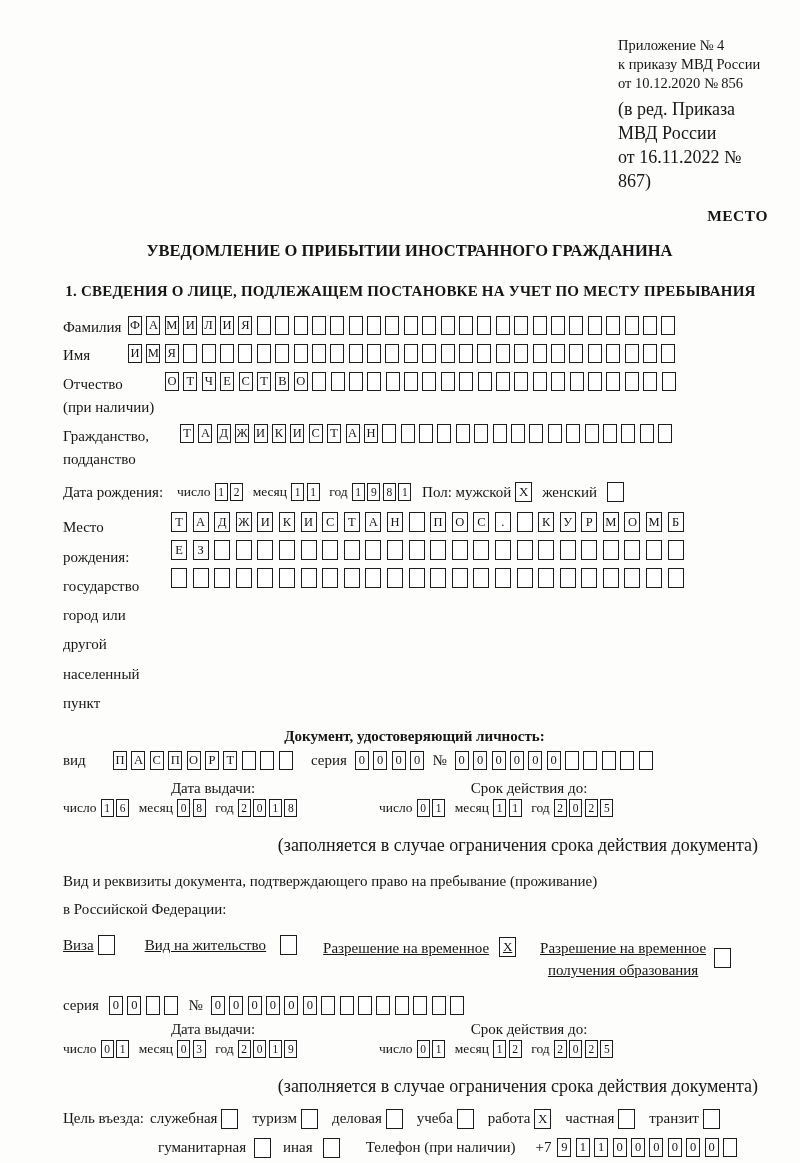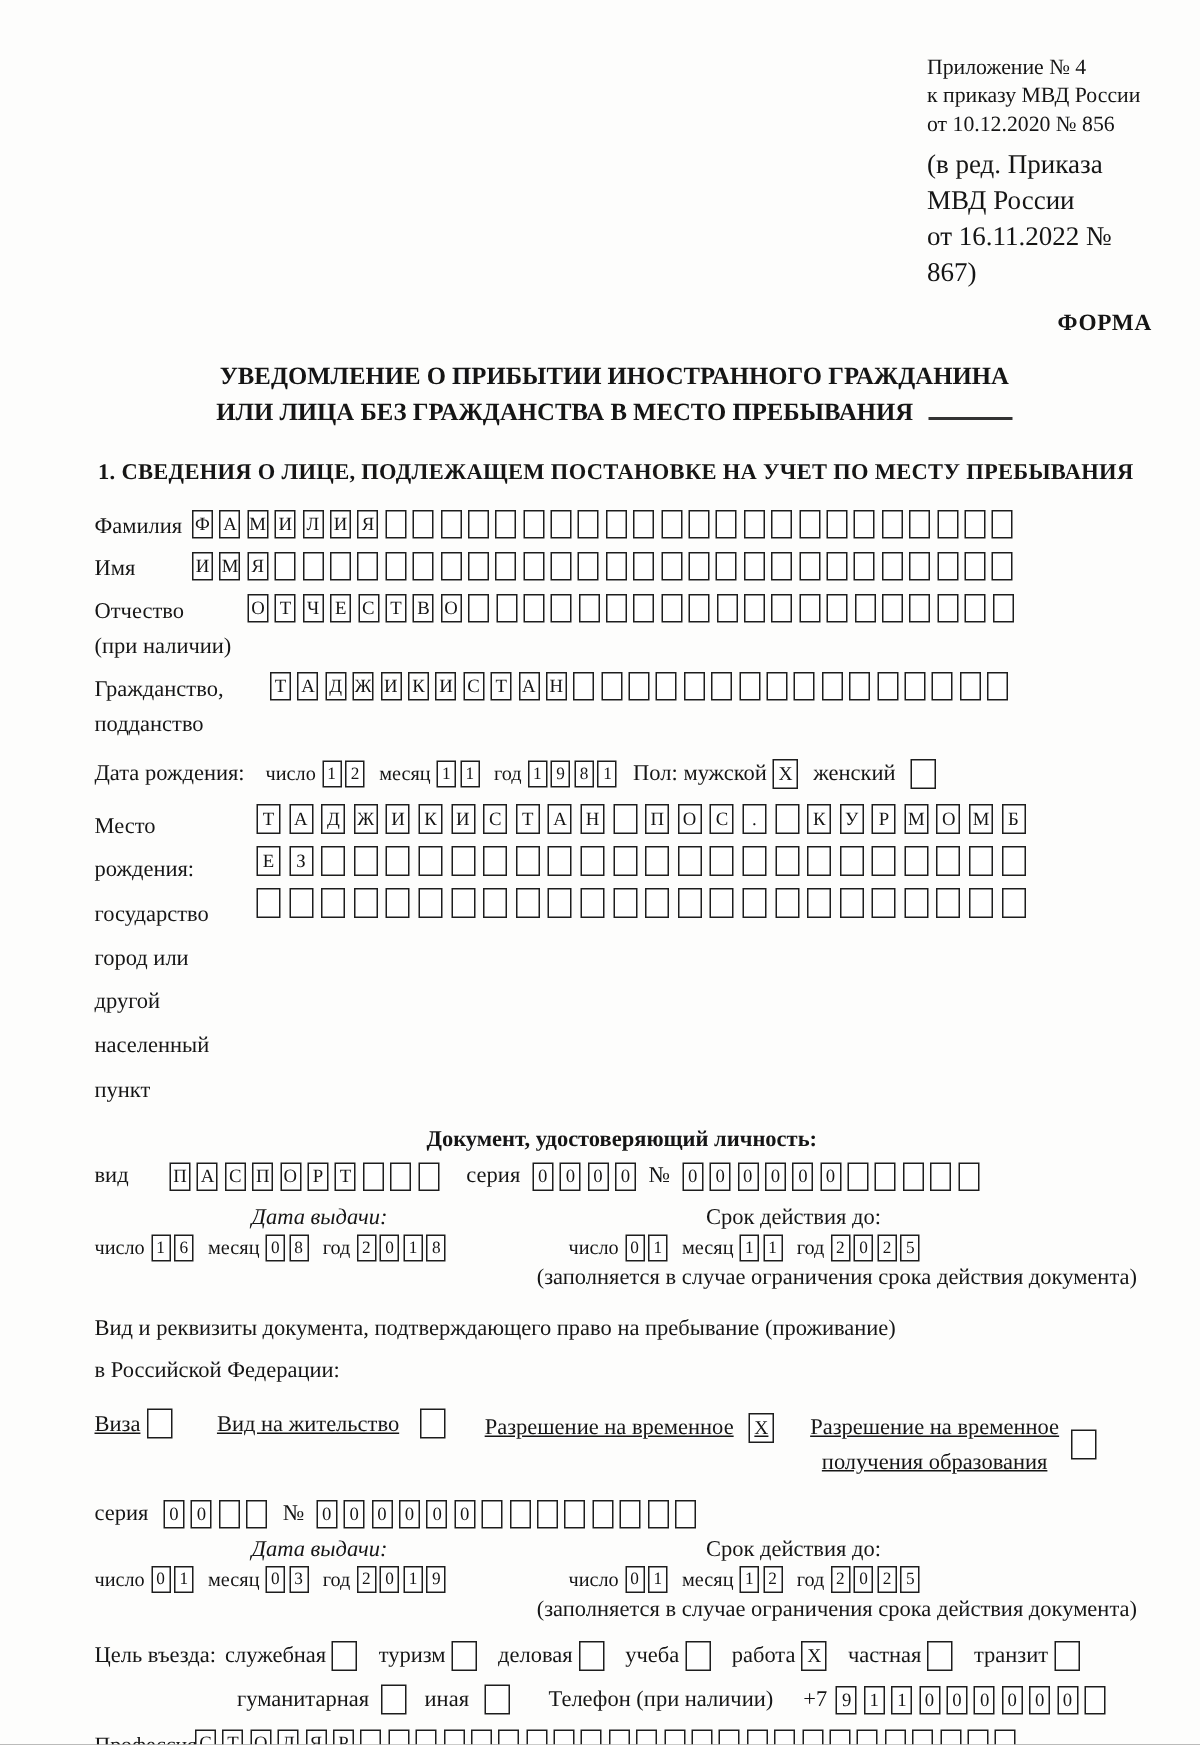--- a/index.html
+++ b/index.html
@@ -38,26 +38,26 @@
     flex:none; display:inline-flex; align-items:center; justify-content:center;
     width:17px; height:20px; border:1.6px solid #1d1d1d; margin:0 4px;
     font-size:13px; background:#fff;
   }
   
   .dg { display:flex; align-items:center; flex:none; }
   .dg-word { font-size:13.5px; margin:0 4px 0 7px; }
   .dg-word:first-child { margin-left:0; }
   .dg .cell { width:13px; height:18px; margin-right:2.6px; font-size:11.5px; }
   .dates-head { display:flex; margin-top:10px; }
-  .dates-head .dh-left  { width:300px; text-align:center;font-style:italic; }
+  .dates-head .dh-left  { width:300px; text-align:center; }
   .dates-head .dh-right { width:300px; margin-left:16px; text-align:center; }
   .dates-row { display:flex; margin-top:2px; }
   .dates-row .dcol-left { width:268px; flex:none; }
   .dates-row .dcol-right { margin-left:48px; flex:none; }
-  .note { font-size:15px; text-align:right; padding-right:18px; margin-top:3px; }
+  .note { font-size:18px; text-align:right; padding-right:18px; margin-top:18px; }
   
   .options-row { display:flex; align-items:flex-start; margin-top:10px; }
   .opt { display:flex; align-items:center; margin-right:12px;text-decoration:underline; }
   .opt .optlbl { padding-top:3px; }
   .opt .optlbl.center { text-align:center; line-height:1.5; }
   .opt .checkbox { margin-top:1px; }
   
   .purpose-row { display:flex; align-items:center; margin-top:12px; flex-wrap:nowrap; }
   .purpose-row .plbl { margin-left:10px; }
   .purpose-row .plbl.first { margin-left:6px; }
@@ -77,25 +77,24 @@
 <div class="page">
 
   <div class="annex">
     <div>Приложение № 4</div>
     <div>к приказу МВД России</div>
     <div>от 10.12.2020 № 856</div>
     <div class="ed gap">(в ред. Приказа МВД России</div>
     <div class="ed">от 16.11.2022 № 867)</div>
   </div>
 
-  <div class="forma">ФОРМА</div>
+  <div class="forma">МЕСТО</div>
 
   <div class="title">
     <div>УВЕДОМЛЕНИЕ О ПРИБЫТИИ ИНОСТРАННОГО ГРАЖДАНИНА</div>
-    <div><span>ИЛИ ЛИЦА БЕЗ ГРАЖДАНСТВА В МЕСТО ПРЕБЫВАНИЯ</span><span class="title-underline"></span></div>
   </div>
 
   <div class="section-heading">1. СВЕДЕНИЯ О ЛИЦЕ, ПОДЛЕЖАЩЕМ ПОСТАНОВКЕ НА УЧЕТ ПО МЕСТУ ПРЕБЫВАНИЯ</div>
 
   <div class="row" style="margin-top:16px;">
     <span class="lbl" style="width:65px;">Фамилия</span>
     <span class="cells">
         <span class="cell">Ф</span>
         <span class="cell">А</span>
         <span class="cell">М</span>

